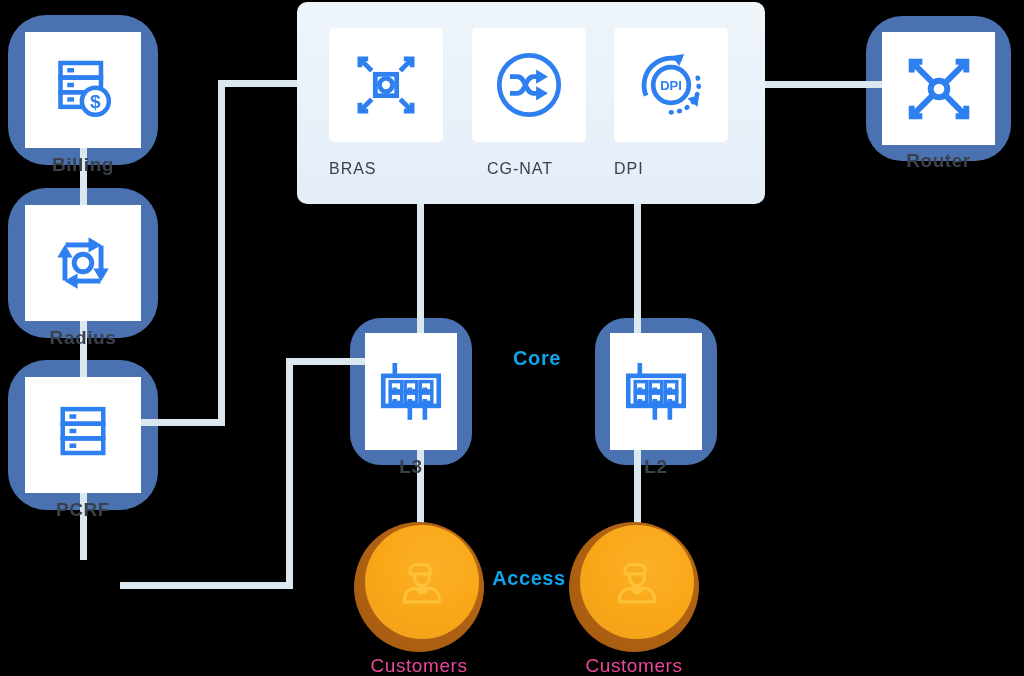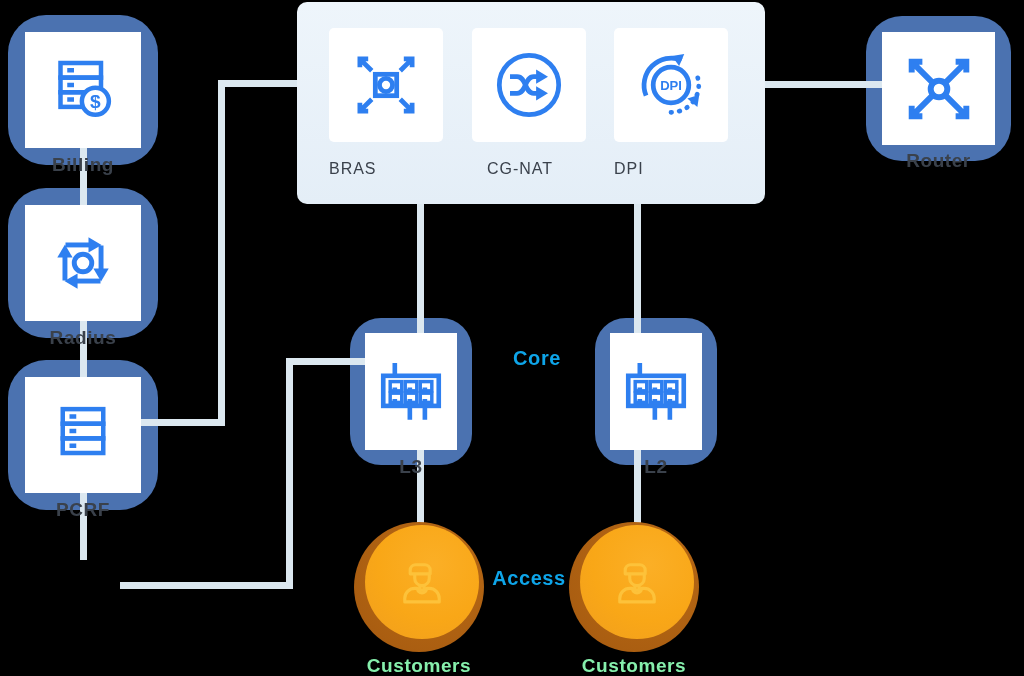--- a/index.html
+++ b/index.html
@@ -37,21 +37,21 @@
                  letter-spacing:0.03em; }
 
   
   .customer { position:absolute; width:150px; height:160px; z-index:3; }
   .customer-ring { position:relative; margin:0 auto; width:130px; height:130px; border-radius:50%;
                    background:radial-gradient(circle at 62% 38%, #BA6B16 0%, #A4590F 100%); }
   .customer-circle { position:absolute; left:11px; top:3px; width:114px; height:114px; border-radius:50%;
                      background:radial-gradient(circle at 60% 35%, #FBAF26 0%, #F9A717 55%, #F09E1E 100%);
                      display:flex; align-items:center; justify-content:center; }
   .customer-label { position:absolute; top:133px; left:0; right:0; text-align:center;
-                    font-weight:bold; font-size:19px; color:#86efac; letter-spacing:0.03em; }
+                    font-weight:normal; font-size:19px; color:#ec4899; letter-spacing:0.03em; }
   svg { display:block; }
 </style>
 </head>
 <body>
 
 <div class="canvas">
 
   <div class="conn" style="left:80px;top:90px;width:7px;height:470px;"></div>
   <div class="conn" style="left:218px;top:80px;width:80px;height:7px;"></div>
   <div class="conn" style="left:218px;top:80px;width:7px;height:346px;"></div>

